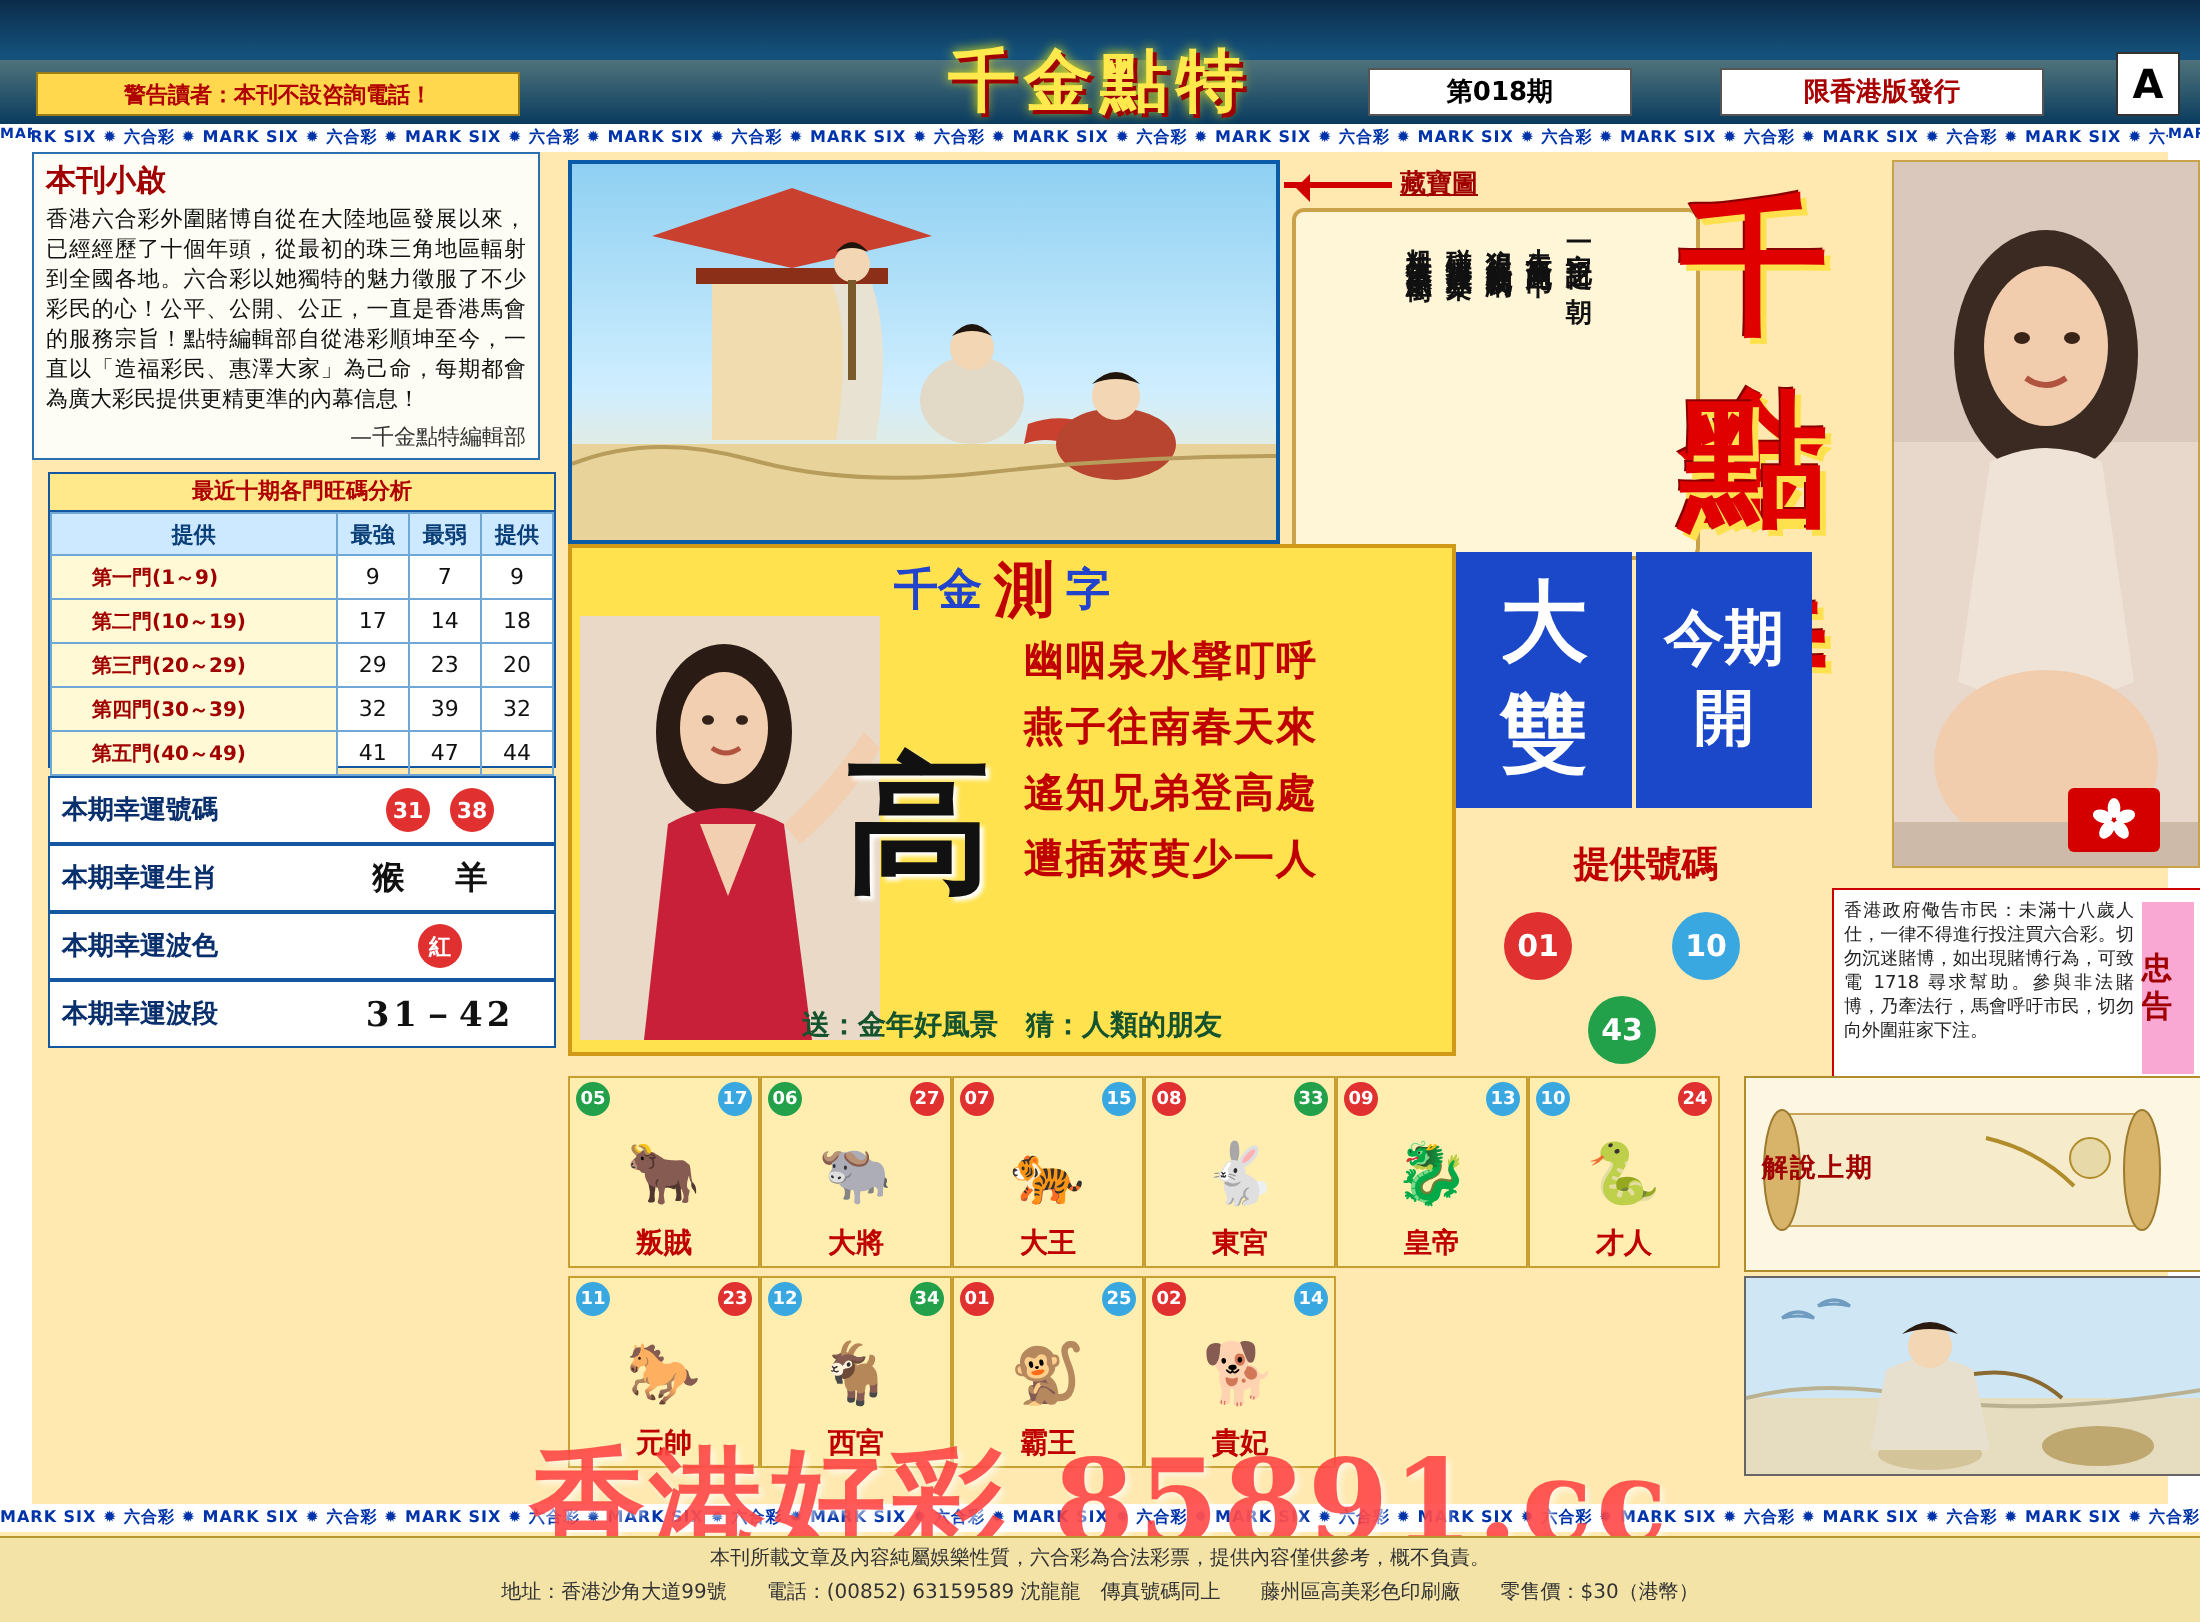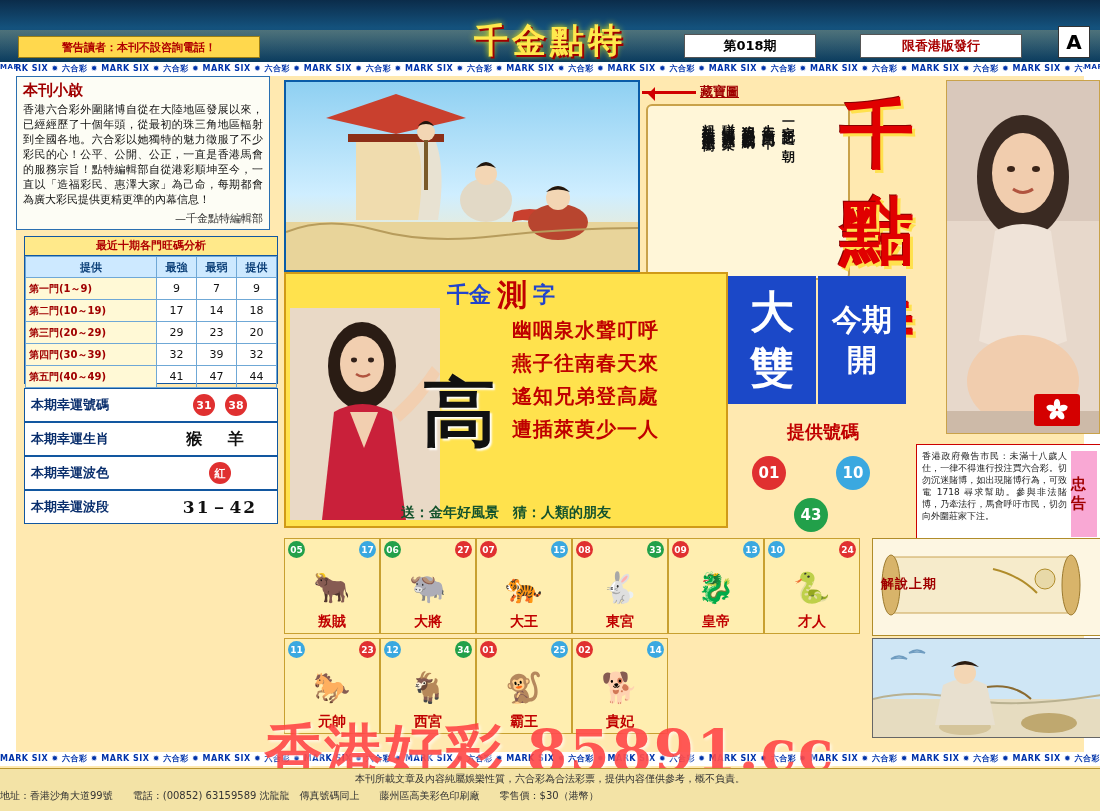--- a/index.html
+++ b/index.html
@@ -51,21 +51,21 @@
      font-family:"DejaVu Serif","Liberation Serif",serif;}
   .p-intro p{margin:2px 6px;font-size:11px;line-height:15px;color:#111;text-align:justify;}
   .p-intro .sign{text-align:right;font-size:11px;margin-top:4px;color:#333;}
 
   .tbl-wrap{position:absolute;left:8px;top:160px;width:252px;height:146px;background:#fff;border:1px solid #1257a0;}
   .tbl-title{height:18px;background:#ffe98a;border-bottom:1px solid #1257a0;font-size:11px;
     color:#b00000;font-weight:bold;text-align:center;line-height:18px;}
   table.luck{width:100%;border-collapse:collapse;font-size:11px;}
   table.luck th{background:#cde9ff;border:1px solid #6fa8d6;color:#0b3f78;font-weight:bold;height:18px;}
   table.luck td{border:1px solid #6fa8d6;text-align:center;height:19px;color:#111;}
-  table.luck td.lbl{background:#fff9d6;color:#a00000;font-weight:bold;font-size:10px;text-align:left;padding-left:3px;}
+  table.luck td.lbl{background:#fff9d6;color:#a00000;font-weight:bold;font-size:10px;text-align:left;padding-left:20px;}
 
   .lkrow{position:absolute;left:8px;width:252px;height:32px;background:#fff;border:1px solid #1257a0;
      display:flex;align-items:center;}
   .lkrow .lk-l{width:132px;font-size:13px;font-weight:bold;color:#0a2f6d;padding-left:6px;
      font-family:"DejaVu Serif","Liberation Serif",serif;}
   .lkrow .lk-r{flex:1;display:flex;align-items:center;justify-content:center;gap:10px;}
   .ball{width:22px;height:22px;border-radius:50%;display:flex;align-items:center;justify-content:center;
     font-size:11px;font-weight:bold;color:#fff;}
   .ball.red{background:#e03030;}
   .ball.blue{background:#3aa8e0;}
@@ -170,21 +170,21 @@
   .wm{position:absolute;left:0;top:716px;width:1100px;height:70px;
      font-size:58px;font-weight:bold;color:rgba(255,60,60,.85);
      font-family:"DejaVu Serif","Liberation Serif",serif;
      text-align:center;line-height:70px;letter-spacing:2px;
      text-shadow:2px 2px 3px rgba(255,255,255,.6);pointer-events:none;}
 
   
   .footer{position:absolute;left:0;top:768px;width:1100px;height:43px;background:#f3e3a6;
      border-top:1px solid #b9952e;}
   .footer .l1{position:absolute;left:0;top:3px;width:1100px;text-align:center;font-size:10px;color:#333;}
-  .footer .l2{position:absolute;left:0;top:20px;width:1100px;text-align:left;font-size:10px;color:#333;}
+  .footer .l2{position:absolute;left:0;top:20px;width:1100px;text-align:center;font-size:10px;color:#333;}
 </style>
 </head>
 <body>
 
 <div id="page">
 
   <div class="topband">
     <div class="glow"></div>
     <div class="warnbar">警告讀者：本刊不設咨詢電話！</div>
     <div class="maintitle">千金點特</div>

